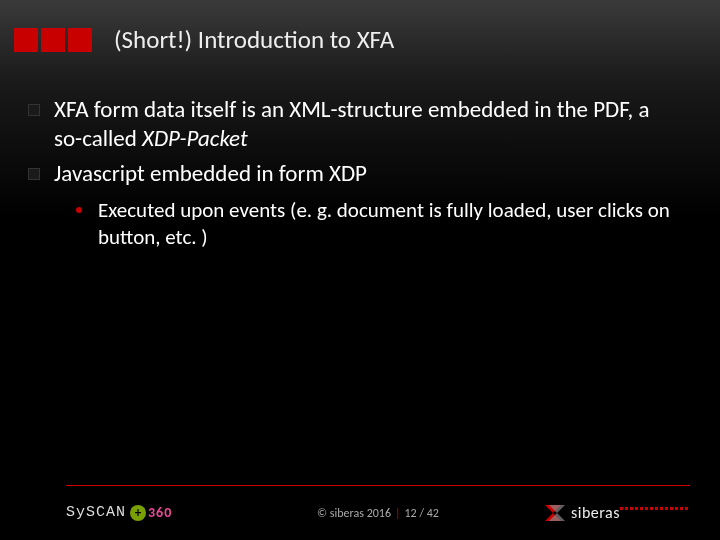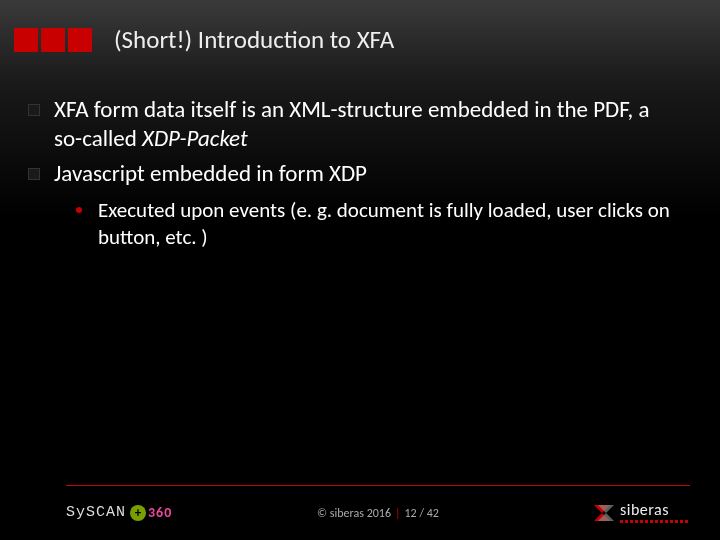--- a/index.html
+++ b/index.html
@@ -141,21 +141,21 @@
   .right-logo {
     display: flex;
     align-items: center;
     gap: 6px;
   }
   .siberas-icon {
     width: 24px; height: 20px;
   }
   .siberas-text {
     display: flex;
-    flex-direction: column;
+    flex-direction: row;
     line-height: 1;
   }
   .siberas-name {
     font-size: 16px;
     font-weight: 500;
     color: #eeeeee;
     letter-spacing: 0.5px;
   }
   .siberas-under {
     margin-top: 2px;

